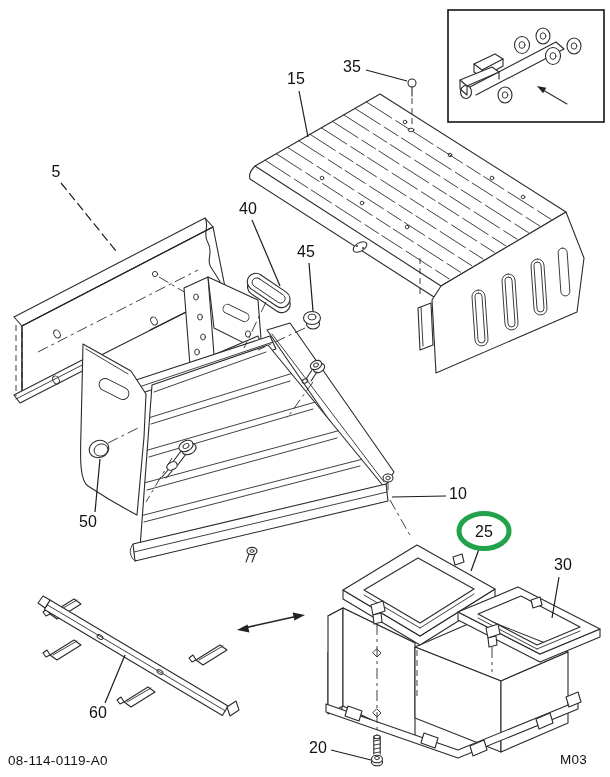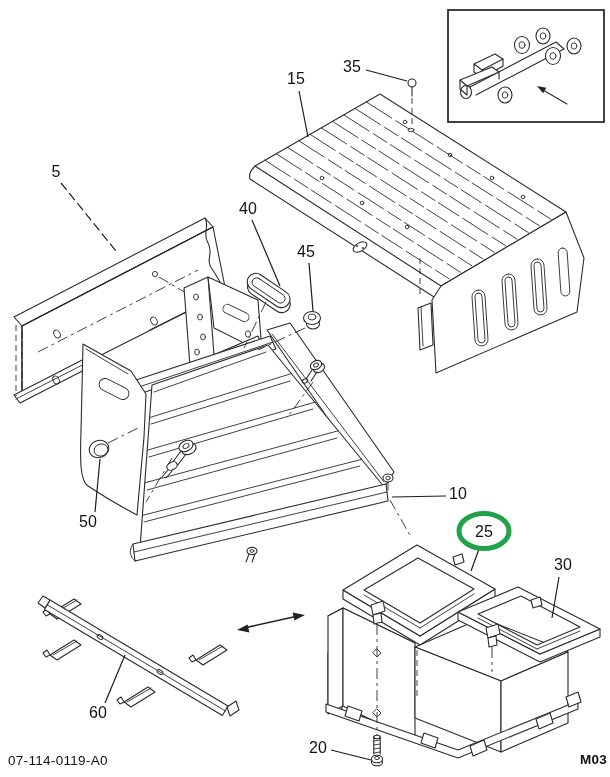--- a/index.html
+++ b/index.html
@@ -6,21 +6,21 @@
   .figure{position:relative;width:610px;height:777px;background:#ffffff;overflow:hidden;
           font-family:"Liberation Sans", sans-serif;}
   svg{position:absolute;left:0;top:0;}
   .ln{stroke:#2b2b2b;stroke-width:1.1;fill:none;stroke-linecap:round;stroke-linejoin:round;}
   .lnf{stroke:#2b2b2b;stroke-width:1.1;fill:#ffffff;stroke-linecap:round;stroke-linejoin:round;}
   .thin{stroke:#2b2b2b;stroke-width:0.9;fill:none;stroke-linecap:round;}
   .dash{stroke:#2b2b2b;stroke-width:0.9;fill:none;stroke-dasharray:6 4;}
   .dashdot{stroke:#2b2b2b;stroke-width:0.9;fill:none;stroke-dasharray:11 4 3 4;}
   .footer-text{position:absolute;color:#111;font-size:13.5px;letter-spacing:0.3px;}
   #fig-number{left:8px;top:753px;}
-  #sheet-code{left:580px;top:752px;font-weight:bold;}
+  #sheet-code{left:560px;top:752px;}
 </style>
 </head>
 <body>
 
 <div class="figure">
 <svg id="art" width="610" height="777" viewBox="0 0 610 777">
 
   <g>
     <rect x="448" y="10" width="156" height="112" fill="#ffffff" stroke="#222" stroke-width="1.7"></rect>
 
@@ -371,15 +371,15 @@
           <line x1="105" y1="703" x2="125" y2="655" stroke="#1c1c1c" stroke-width="1.2"></line>
           <text x="98" y="717.5" text-anchor="middle" fill="#111" style="font-family:&quot;Liberation Sans&quot;,sans-serif;font-size:16px;">60</text>
         </g>
         <g>
           <line x1="331" y1="750" x2="371" y2="760" stroke="#1c1c1c" stroke-width="1.2"></line>
           <text x="318" y="752.5" text-anchor="middle" fill="#111" style="font-family:&quot;Liberation Sans&quot;,sans-serif;font-size:16px;">20</text>
         </g>
       </g>
 </svg>
 
-<div class="footer-text" id="fig-number">07-114-0119-A0</div>
+<div class="footer-text" id="fig-number">08-114-0119-A0</div>
 <div class="footer-text" id="sheet-code">M03</div>
 </div>
 
 </body></html>

